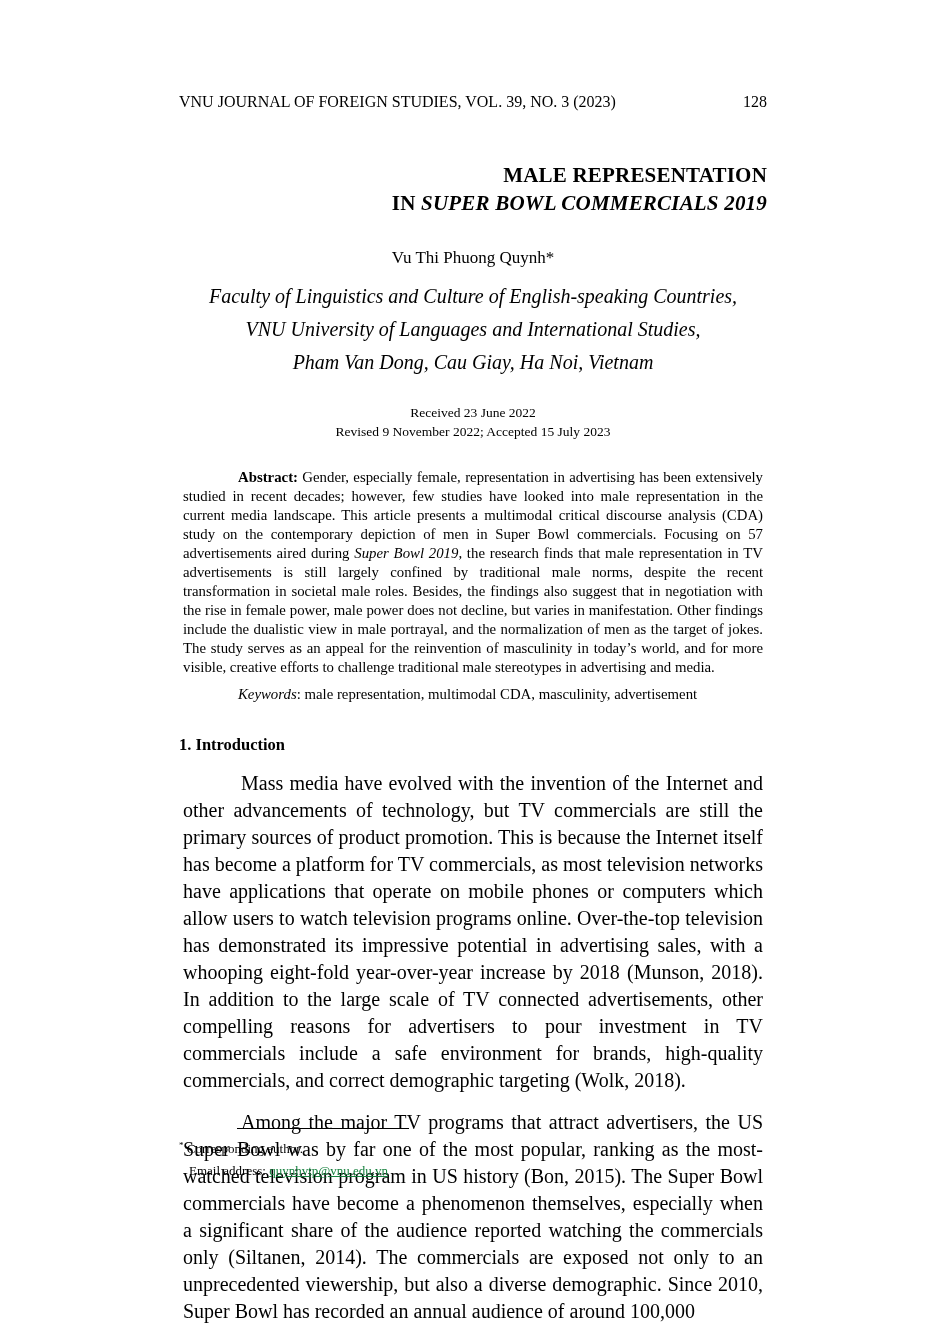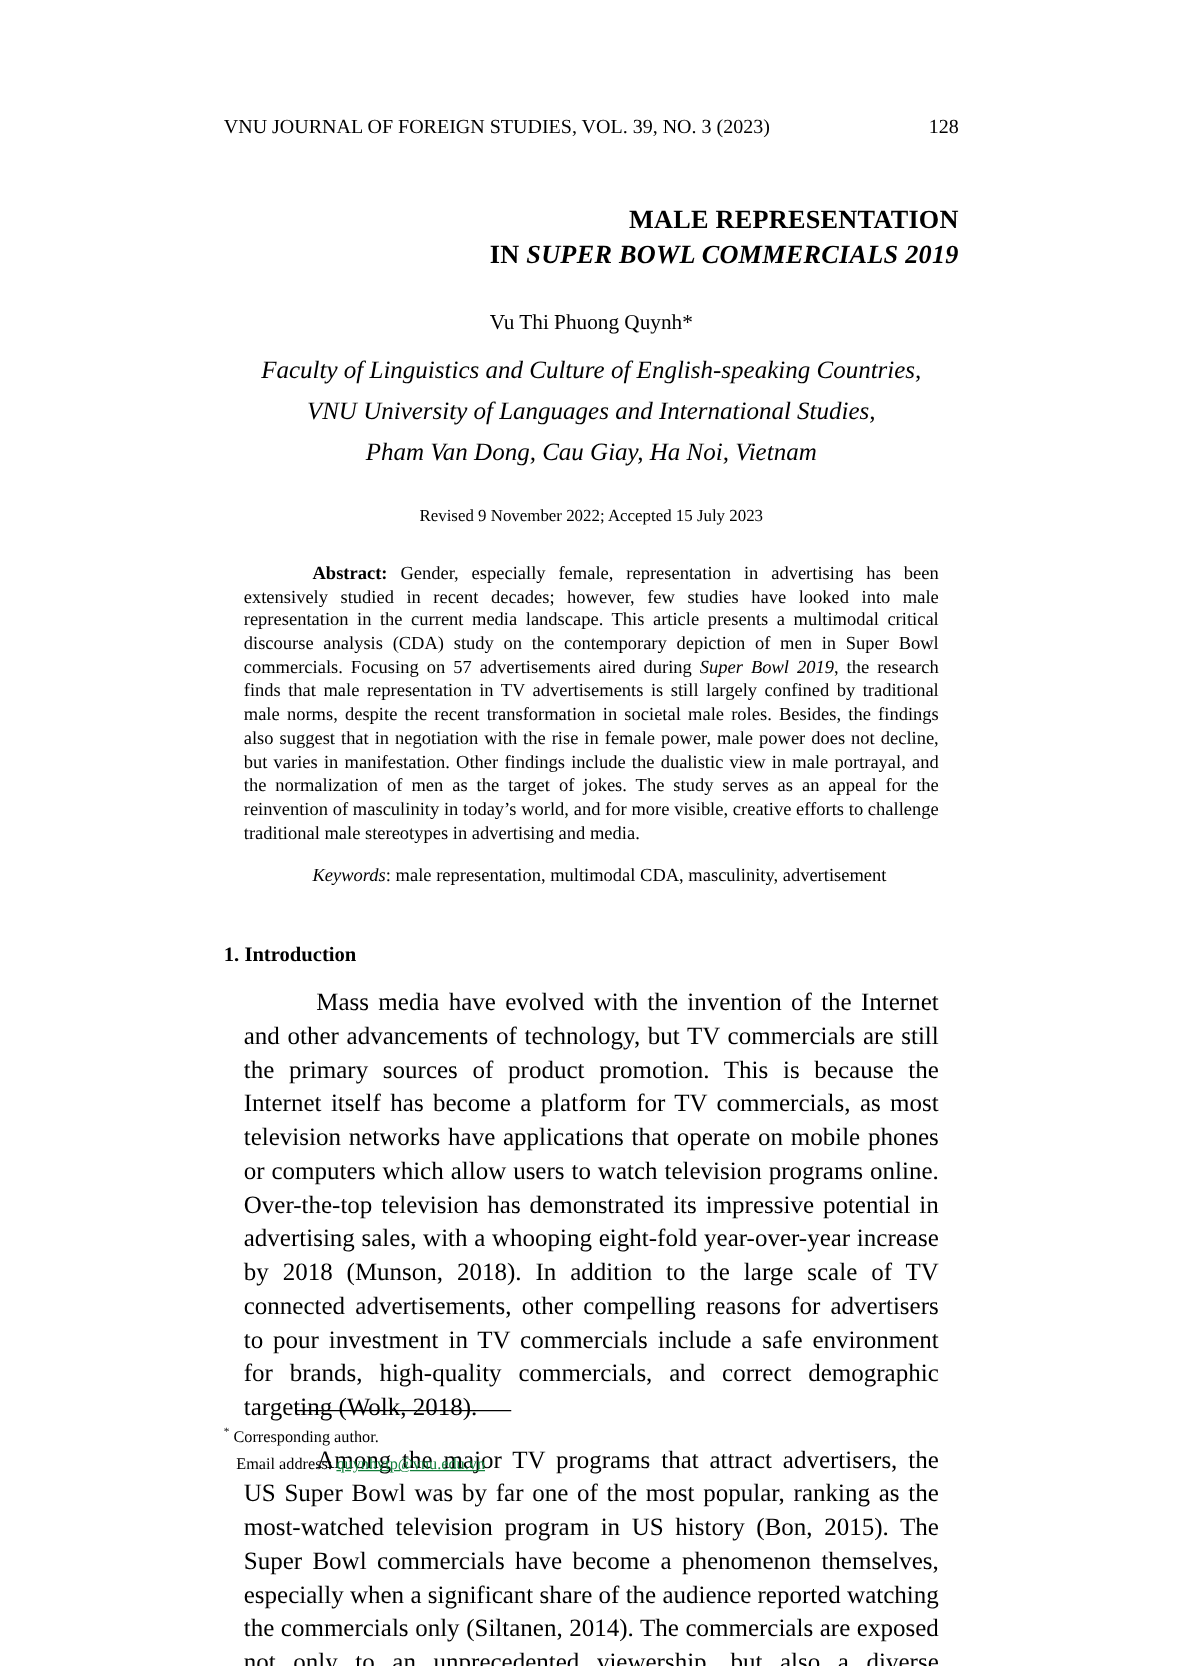--- a/index.html
+++ b/index.html
@@ -58,21 +58,21 @@
     line-height: 1.28;
     text-align: justify;
     text-indent: 55px;
   }
   .keywords {
     margin-top: 9px;
     font-size: 14.8px;
     text-indent: 55px;
   }
   .section-heading {
-    margin-top: 44px;
+    margin-top: 32px;
     font-size: 16.5px;
     font-weight: bold;
   }
   .body-para {
     margin-top: 15px;
     margin-bottom: 0;
     font-size: 20px;
     line-height: 1.35;
     text-align: justify;
     text-indent: 58px;
@@ -91,21 +91,21 @@
     margin: 0 0 9px 58px;
   }
   .footnote-line { margin: 0; }
   .footnote-line.second { padding-left: 10px; }
   sup { font-size: 9px; vertical-align: super; }
   a.email-link {
     color: #15803d;
     text-decoration: underline;
     cursor: pointer;
   }
-  p { margin: 16px; }
+  p { margin: 4px; }
 </style>
 </head>
 <body>
 
 <div class="page">
   <div class="content">
 
     <div class="header">
       <span>VNU JOURNAL OF FOREIGN STUDIES, VOL. 39, NO. 3 (2023)</span>
       <span>128</span>
@@ -118,20 +118,21 @@
 
     <div class="author">Vu Thi Phuong Quynh*</div>
 
     <div class="affiliation">
       <div>Faculty of Linguistics and Culture of English-speaking Countries,</div>
       <div>VNU University of Languages and International Studies,</div>
       <div>Pham Van Dong, Cau Giay, Ha Noi, Vietnam</div>
     </div>
 
     <div class="dates">
+      <div>Received 23 June 2022</div>
       <div>Revised 9 November 2022; Accepted 15 July 2023</div>
     </div>
 
     <p class="abstract"><b>Abstract: </b><span>Gender, especially female, representation in advertising has been extensively studied in recent decades; however, few studies have looked into male representation in the current media landscape. This article presents a multimodal critical discourse analysis (CDA) study on the contemporary depiction of men in Super Bowl commercials. Focusing on 57 advertisements aired during </span><i>Super Bowl 2019</i><span>, the research finds that male representation in TV advertisements is still largely confined by traditional male norms, despite the recent transformation in societal male roles. Besides, the findings also suggest that in negotiation with the rise in female power, male power does not decline, but varies in manifestation. Other findings include the dualistic view in male portrayal, and the normalization of men as the target of jokes. The study serves as an appeal for the reinvention of masculinity in today’s world, and for more visible, creative efforts to challenge traditional male stereotypes in advertising and media.</span></p>
 
     <p class="keywords"><i>Keywords</i><span>: male representation, multimodal CDA, masculinity, advertisement</span></p>
 
     <div class="section-heading">1. Introduction</div>
 
     <p class="body-para">Mass media have evolved with the invention of the Internet and other advancements of technology, but TV commercials are still the primary sources of product promotion. This is because the Internet itself has become a platform for TV commercials, as most television networks have applications that operate on mobile phones or computers which allow users to watch television programs online. Over-the-top television has demonstrated its impressive potential in advertising sales, with a whooping eight-fold year-over-year increase by 2018 (Munson, 2018). In addition to the large scale of TV connected advertisements, other compelling reasons for advertisers to pour investment in TV commercials include a safe environment for brands, high-quality commercials, and correct demographic targeting (Wolk, 2018).</p>

